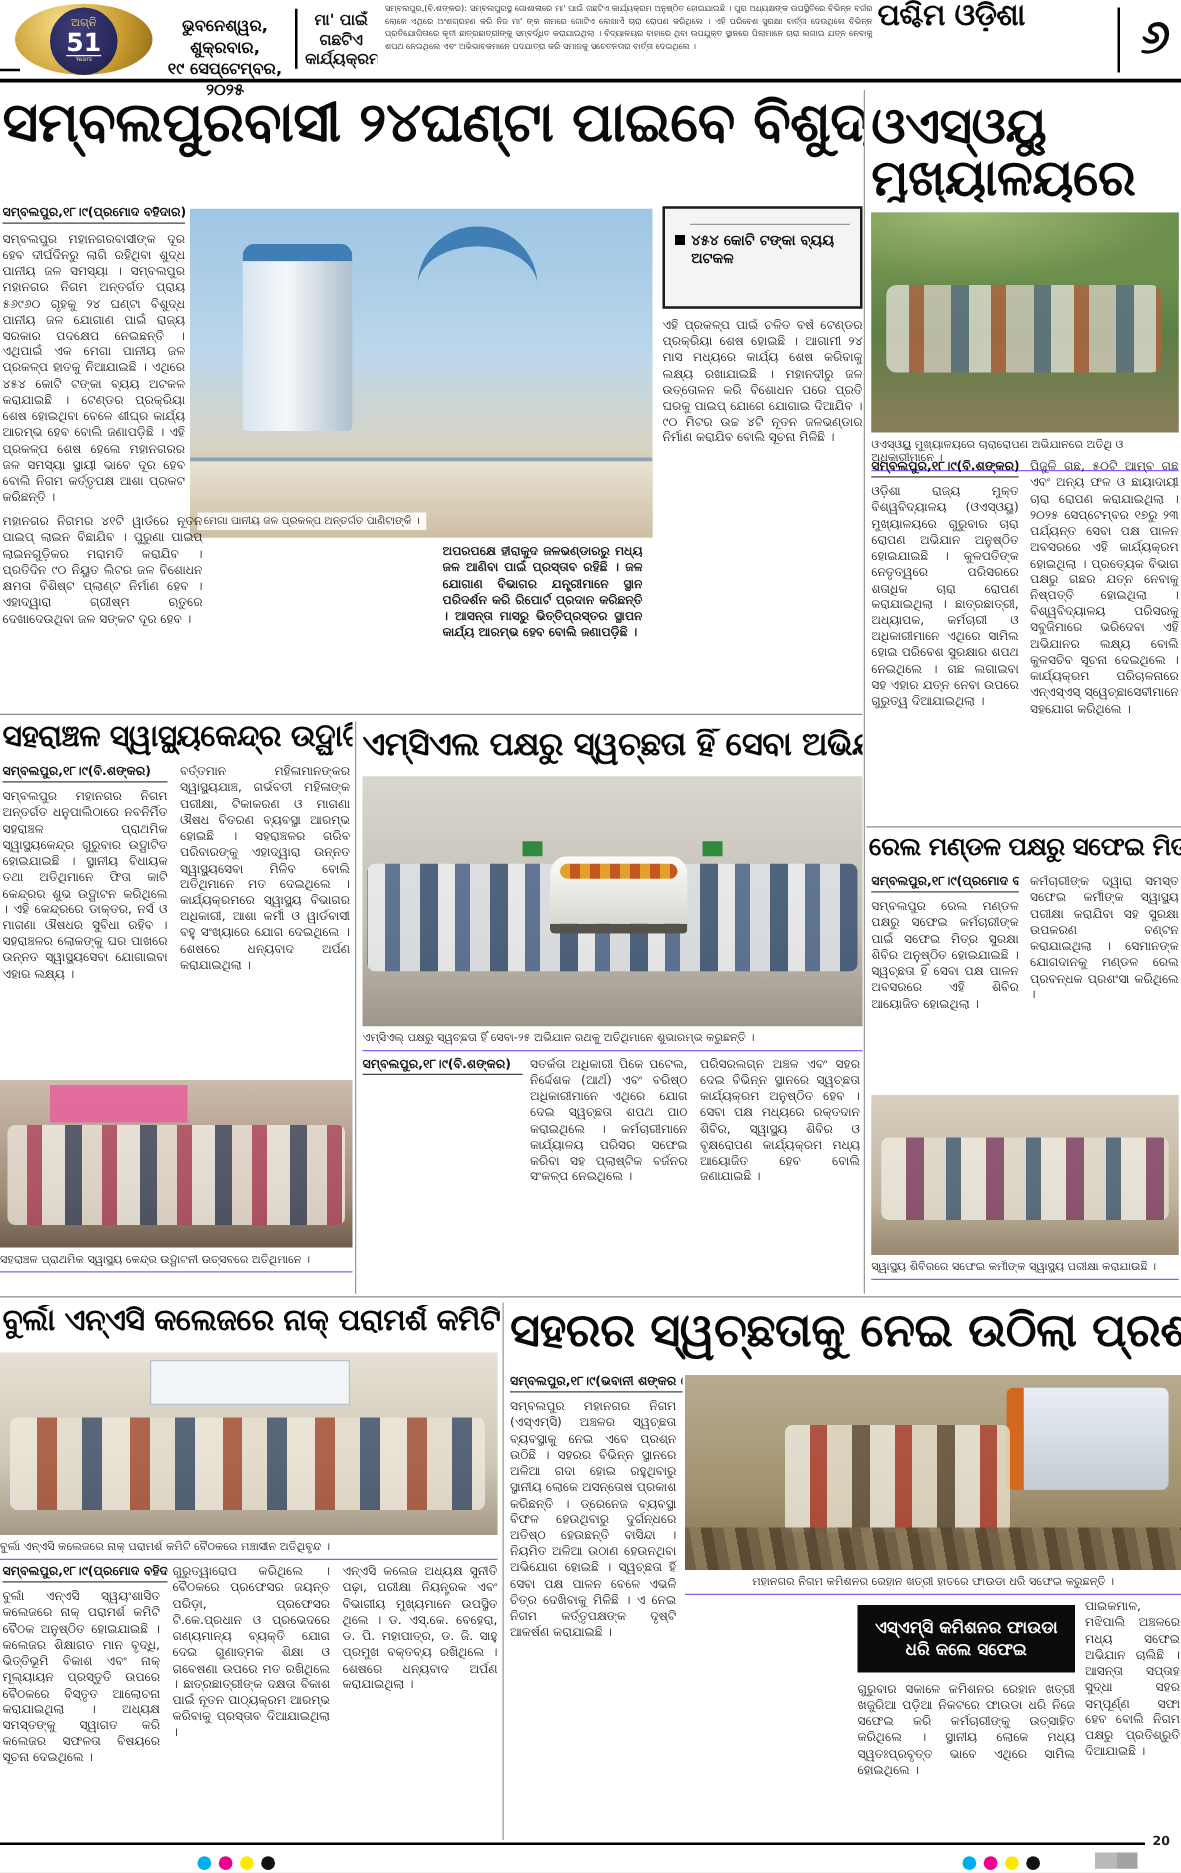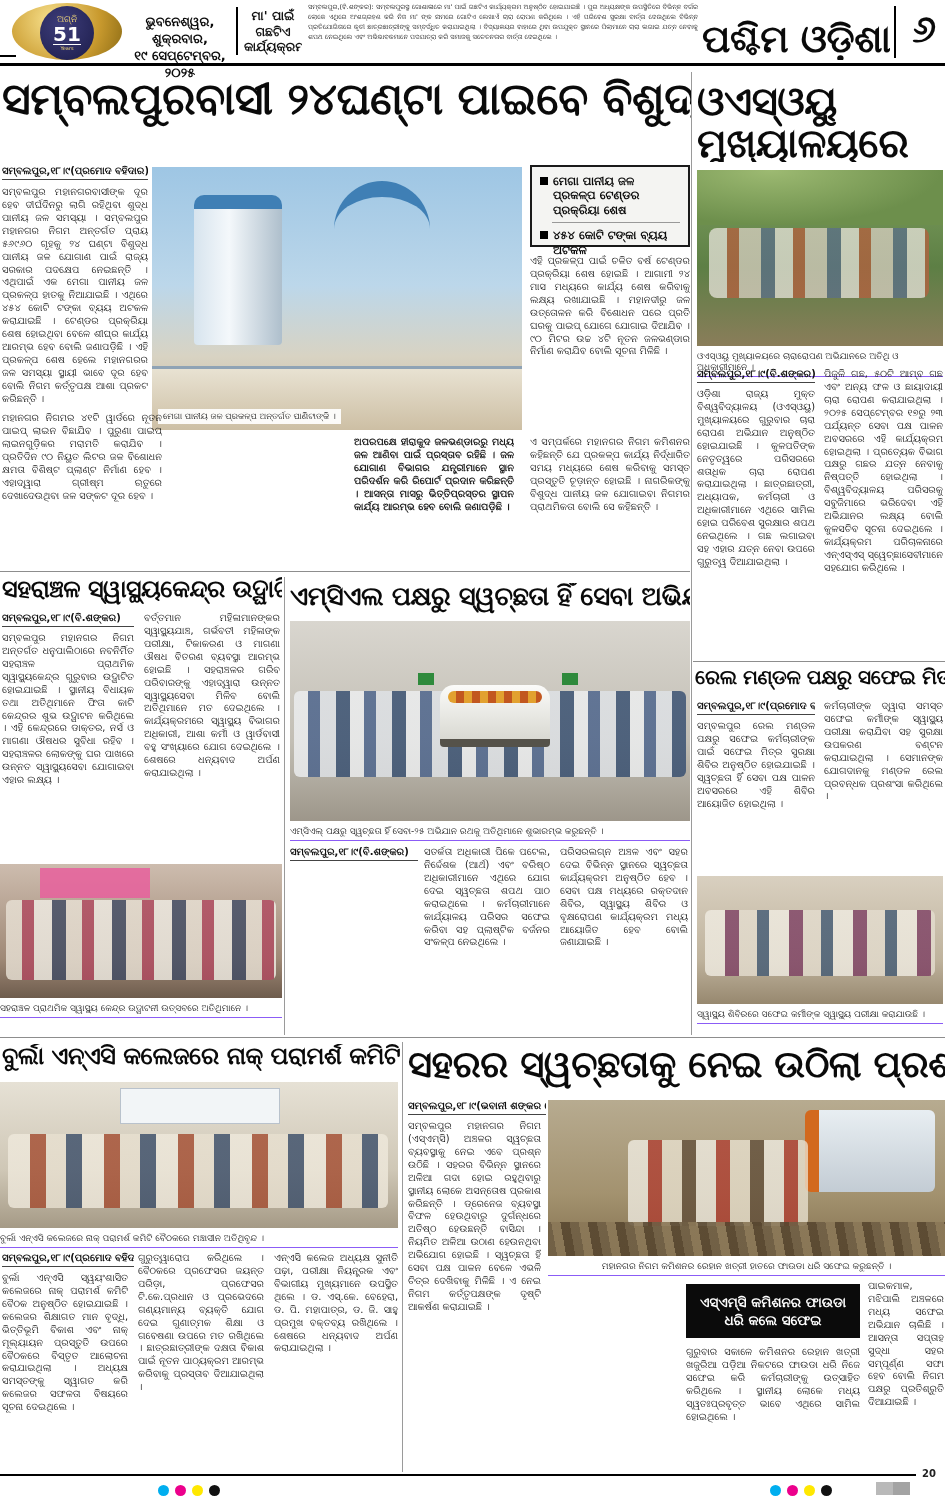--- a/index.html
+++ b/index.html
@@ -50,53 +50,48 @@
       <span class="ys">Years</span>
     </div>
   </div>
   <div class="abs" style="left:128px;top:14px;width:104px;font-weight:bold;font-size:13px;line-height:1.3;text-align:center;color:#0a0a0a;">
     <div>ଭୁବନେଶ୍ୱର, ଶୁକ୍ରବାର,</div>
     <div>୧୯ ସେପ୍ଟେମ୍ବର, ୨୦୨୫</div>
   </div>
   <div class="abs" style="left:236px;top:7px;width:2px;height:48px;background:#000;"></div>
   <div class="abs" style="left:244px;top:8px;width:58px;font-weight:bold;font-size:12.5px;line-height:1.25;text-align:center;overflow:hidden;height:48px;">ମା' ପାଇଁ ଗଛଟିଏ କାର୍ଯ୍ୟକ୍ରମ</div>
   <div class="abs" style="left:308px;top:3px;width:390px;height:57px;font-size:6.6px;line-height:1.5;text-align:justify;overflow:hidden;color:#222;">ସମ୍ବଲପୁର,(ବି.ଶଙ୍କର): ସମ୍ବଲପୁରସ୍ଥ ଗୋଶାଳାରେ ମା' ପାଇଁ ଗଛଟିଏ କାର୍ଯ୍ୟକ୍ରମ ଅନୁଷ୍ଠିତ ହୋଇଯାଇଛି । ପୁର ଅଧ୍ୟକ୍ଷଙ୍କ ଉପସ୍ଥିତିରେ ବିଭିନ୍ନ ବର୍ଗର ଲୋକେ ଏଥିରେ ଅଂଶଗ୍ରହଣ କରି ନିଜ ମା' ଙ୍କ ନାମରେ ଗୋଟିଏ ଲେଖାଏଁ ଚାରା ରୋପଣ କରିଥିଲେ । ଏହି ପରିବେଶ ସୁରକ୍ଷା ବାର୍ତ୍ତା ଦେଉଥିଲେ ବିଭିନ୍ନ ପ୍ରତିଯୋଗିତାରେ କୃତୀ ଛାତ୍ରଛାତ୍ରୀଙ୍କୁ ସମ୍ବର୍ଦ୍ଧିତ କରାଯାଇଥିଲା । ବିଦ୍ୟାଳୟର ବାହାରେ ଥିବା ଉପଯୁକ୍ତ ସ୍ଥାନରେ ପିଲାମାନେ ଚାରା ଲଗାଇ ଯତ୍ନ ନେବାକୁ ଶପଥ ନେଇଥିଲେ ଏବଂ ଅଭିଭାବକମାନେ ପଦଯାତ୍ରା କରି ସମାଜକୁ ସଚେତନତାର ବାର୍ତ୍ତା ଦେଇଥିଲେ ।</div>
-  <div class="abs hl hl1" style="left:702px;top:20px;width:188px;font-size:38px;">ପଶ୍ଚିମ ଓଡ଼ିଶା</div>
+  <div class="abs hl hl1" style="left:702px;top:0;width:188px;font-size:24px;">ପଶ୍ଚିମ ଓଡ଼ିଶା</div>
   <div class="abs" style="left:894px;top:6px;width:2px;height:52px;background:#000;"></div>
   <div class="abs hl" style="left:906px;top:10px;width:36px;font-size:38px;text-align:center;">୬</div>
   <div class="abs thickrule" style="left:0;top:63px;width:945px;"></div>
 
   <div class="abs hl hl1" style="left:2px;top:76px;width:690px;font-size:44px;height:60px;">ସମ୍ବଲପୁରବାସୀ ୨୪ଘଣ୍ଟା ପାଇବେ ବିଶୁଦ୍ଧ ପାନୀୟ ଜଳ</div>
 
   <div class="abs dateline" style="left:2px;top:165px;width:146px;font-size:10px;">ସମ୍ବଲପୁର,୧୮।୯(ପ୍ରମୋଦ ବହିଦାର)</div>
   <div class="abs bodytxt" style="left:2px;top:186px;width:146px;height:244px;">ସମ୍ବଲପୁର ମହାନଗରବାସୀଙ୍କ ଦୂର ହେବ ଦୀର୍ଘଦିନରୁ ଲାଗି ରହିଥିବା ଶୁଦ୍ଧ ପାନୀୟ ଜଳ ସମସ୍ୟା । ସମ୍ବଲପୁର ମହାନଗର ନିଗମ ଅନ୍ତର୍ଗତ ପ୍ରାୟ ୫୬୯୬୦ ଗୃହକୁ ୨୪ ଘଣ୍ଟା ବିଶୁଦ୍ଧ ପାନୀୟ ଜଳ ଯୋଗାଣ ପାଇଁ ରାଜ୍ୟ ସରକାର ପଦକ୍ଷେପ ନେଇଛନ୍ତି । ଏଥିପାଇଁ ଏକ ମେଗା ପାନୀୟ ଜଳ ପ୍ରକଳ୍ପ ହାତକୁ ନିଆଯାଇଛି । ଏଥିରେ ୪୫୪ କୋଟି ଟଙ୍କା ବ୍ୟୟ ଅଟକଳ କରାଯାଇଛି । ଟେଣ୍ଡର ପ୍ରକ୍ରିୟା ଶେଷ ହୋଇଥିବା ବେଳେ ଶୀଘ୍ର କାର୍ଯ୍ୟ ଆରମ୍ଭ ହେବ ବୋଲି ଜଣାପଡ଼ିଛି । ଏହି ପ୍ରକଳ୍ପ ଶେଷ ହେଲେ ମହାନଗରର ଜଳ ସମସ୍ୟା ସ୍ଥାୟୀ ଭାବେ ଦୂର ହେବ ବୋଲି ନିଗମ କର୍ତ୍ତୃପକ୍ଷ ଆଶା ପ୍ରକଟ କରିଛନ୍ତି ।</div>
 
   <div class="abs photo" style="left:152px;top:167px;width:370px;height:263px;background:linear-gradient(#9ec6e4 0%,#bcd7ea 45%,#d8d3c3 72%,#c3b295 100%);">
     <div style="position:absolute;left:42px;top:28px;width:88px;height:150px;background:linear-gradient(90deg,#d7e4ee,#f4f8fb 40%,#aebfcc);border-radius:10px 10px 4px 4px;border-top:14px solid #3f7fb5;"></div>
     <div style="position:absolute;left:182px;top:14px;width:96px;height:170px;background:linear-gradient(90deg,#cfdde9,#eef4f9 40%,#a3b5c3;);border-radius:48px 48px 4px 4px;border-top:16px solid #3f7fb5;"></div>
     <div style="position:absolute;left:0;bottom:0;width:100%;height:64px;background:linear-gradient(#e8e2d2,#cdbfa4);border-top:3px solid #8fa3b5;"></div>
     <div class="capoverlay">ମେଗା ପାନୀୟ ଜଳ ପ୍ରକଳ୍ପ ଅନ୍ତର୍ଗତ ପାଣିଟାଙ୍କି ।</div>
   </div>
 
   <div class="abs bulletbox" style="left:530px;top:165px;width:160px;height:82px;">
-    <div class="bullet-item">
-        <span class="sq"></span>
-      <span>ମେଗା ପାନୀୟ ଜଳ ପ୍ରକଳ୍ପ ଟେଣ୍ଡର ପ୍ରକ୍ରିୟା ଶେଷ</span>
-      </div>
     <div class="bullet-sep"></div>
     <div class="bullet-item">
         <span class="sq"></span>
       <span>୪୫୪ କୋଟି ଟଙ୍କା ବ୍ୟୟ ଅଟକଳ</span>
       </div>
   </div>
   <div class="abs bodytxt" style="left:530px;top:255px;width:160px;height:175px;">ଏହି ପ୍ରକଳ୍ପ ପାଇଁ ଚଳିତ ବର୍ଷ ଟେଣ୍ଡର ପ୍ରକ୍ରିୟା ଶେଷ ହୋଇଛି । ଆଗାମୀ ୨୪ ମାସ ମଧ୍ୟରେ କାର୍ଯ୍ୟ ଶେଷ କରିବାକୁ ଲକ୍ଷ୍ୟ ରଖାଯାଇଛି । ମହାନଦୀରୁ ଜଳ ଉତ୍ତୋଳନ କରି ବିଶୋଧନ ପରେ ପ୍ରତି ଘରକୁ ପାଇପ୍ ଯୋଗେ ଯୋଗାଇ ଦିଆଯିବ । ୯୦ ମିଟର ଉଚ୍ଚ ୪ଟି ନୂତନ ଜଳଭଣ୍ଡାର ନିର୍ମାଣ କରାଯିବ ବୋଲି ସୂଚନା ମିଳିଛି ।</div>
 
   <div class="abs bodytxt" style="left:2px;top:412px;width:160px;height:132px;">ମହାନଗର ନିଗମର ୪୧ଟି ୱାର୍ଡରେ ନୂତନ ପାଇପ୍ ଲାଇନ ବିଛାଯିବ । ପୁରୁଣା ପାଇପ୍ ଲାଇନଗୁଡ଼ିକର ମରାମତି କରାଯିବ । ପ୍ରତିଦିନ ୯୦ ନିୟୁତ ଲିଟର ଜଳ ବିଶୋଧନ କ୍ଷମତା ବିଶିଷ୍ଟ ପ୍ଲାଣ୍ଟ ନିର୍ମାଣ ହେବ । ଏହାଦ୍ୱାରା ଗ୍ରୀଷ୍ମ ଋତୁରେ ଦେଖାଦେଉଥିବା ଜଳ ସଙ୍କଟ ଦୂର ହେବ ।</div>
   <div class="abs bodytxt" style="left:354px;top:436px;width:160px;height:132px;font-weight:bold;">ଅପରପକ୍ଷେ ହୀରାକୁଦ ଜଳଭଣ୍ଡାରରୁ ମଧ୍ୟ ଜଳ ଆଣିବା ପାଇଁ ପ୍ରସ୍ତାବ ରହିଛି । ଜଳ ଯୋଗାଣ ବିଭାଗର ଯନ୍ତ୍ରୀମାନେ ସ୍ଥାନ ପରିଦର୍ଶନ କରି ରିପୋର୍ଟ ପ୍ରଦାନ କରିଛନ୍ତି । ଆସନ୍ତା ମାସରୁ ଭିତ୍ତିପ୍ରସ୍ତର ସ୍ଥାପନ କାର୍ଯ୍ୟ ଆରମ୍ଭ ହେବ ବୋଲି ଜଣାପଡ଼ିଛି ।</div>
-  <div class="abs bodytxt" style="left:530px;top:436px;width:160px;height:132px;">ଏ ସମ୍ପର୍କରେ ମହାନଗର ନିଗମ କମିଶନର କହିଛନ୍ତି ଯେ ପ୍ରକଳ୍ପ କାର୍ଯ୍ୟ ନିର୍ଦ୍ଧାରିତ ସମୟ ମଧ୍ୟରେ ଶେଷ କରିବାକୁ ସମସ୍ତ ପ୍ରସ୍ତୁତି ଚୂଡ଼ାନ୍ତ ହୋଇଛି । ନାଗରିକଙ୍କୁ ବିଶୁଦ୍ଧ ପାନୀୟ ଜଳ ଯୋଗାଇବା ନିଗମର ପ୍ରାଥମିକତା ବୋଲି ସେ କହିଛନ୍ତି ।</div>
 
   <div class="abs vrule" style="left:691px;top:72px;height:963px;"></div>
 
   <div class="abs hl" style="left:697px;top:80px;width:246px;font-size:40px;text-align:left;height:82px;">ଓଏସ୍ଓୟୁ ମୁଖ୍ୟାଳୟରେ ଚାରା ରୋପଣ ଅଭିଯାନ</div>
   <div class="abs photo" style="left:697px;top:170px;width:246px;height:176px;background:linear-gradient(#7fa05f,#5d7f45 55%,#8a7d5a);">
     <div style="position:absolute;left:0;top:0;width:100%;height:55px;background:radial-gradient(ellipse at 30% 0,#9dba72,#6d8f4c 70%);"></div>
     <div style="position:absolute;left:12px;top:58px;width:220px;height:70px;background:repeating-linear-gradient(90deg,#e8e4dc 0 18px,#b5603f 18px 30px,#d8cfc2 30px 52px,#5b6f8a 52px 66px);opacity:.75;border-radius:8px;"></div>
   </div>
   <div class="abs caption" style="left:697px;top:349px;width:246px;">ଓଏସ୍ଓୟୁ ମୁଖ୍ୟାଳୟରେ ଚାରାରୋପଣ ଅଭିଯାନରେ ଅତିଥି ଓ ଅଧିକାରୀମାନେ ।</div>
   <div class="abs dateline" style="left:697px;top:368px;width:118px;font-size:10px;">ସମ୍ବଲପୁର,୧୮।୯(ବି.ଶଙ୍କର)</div>

